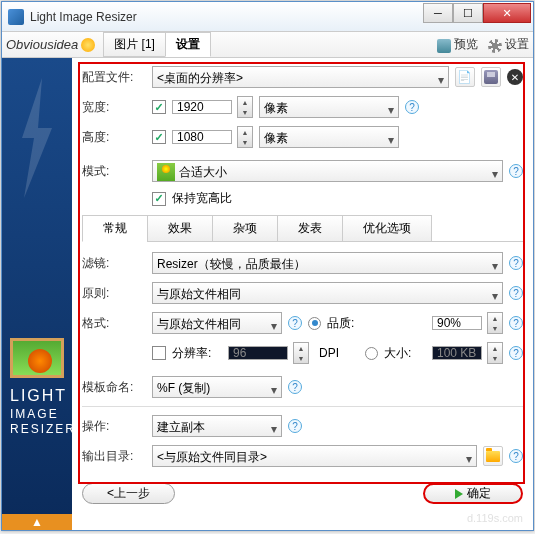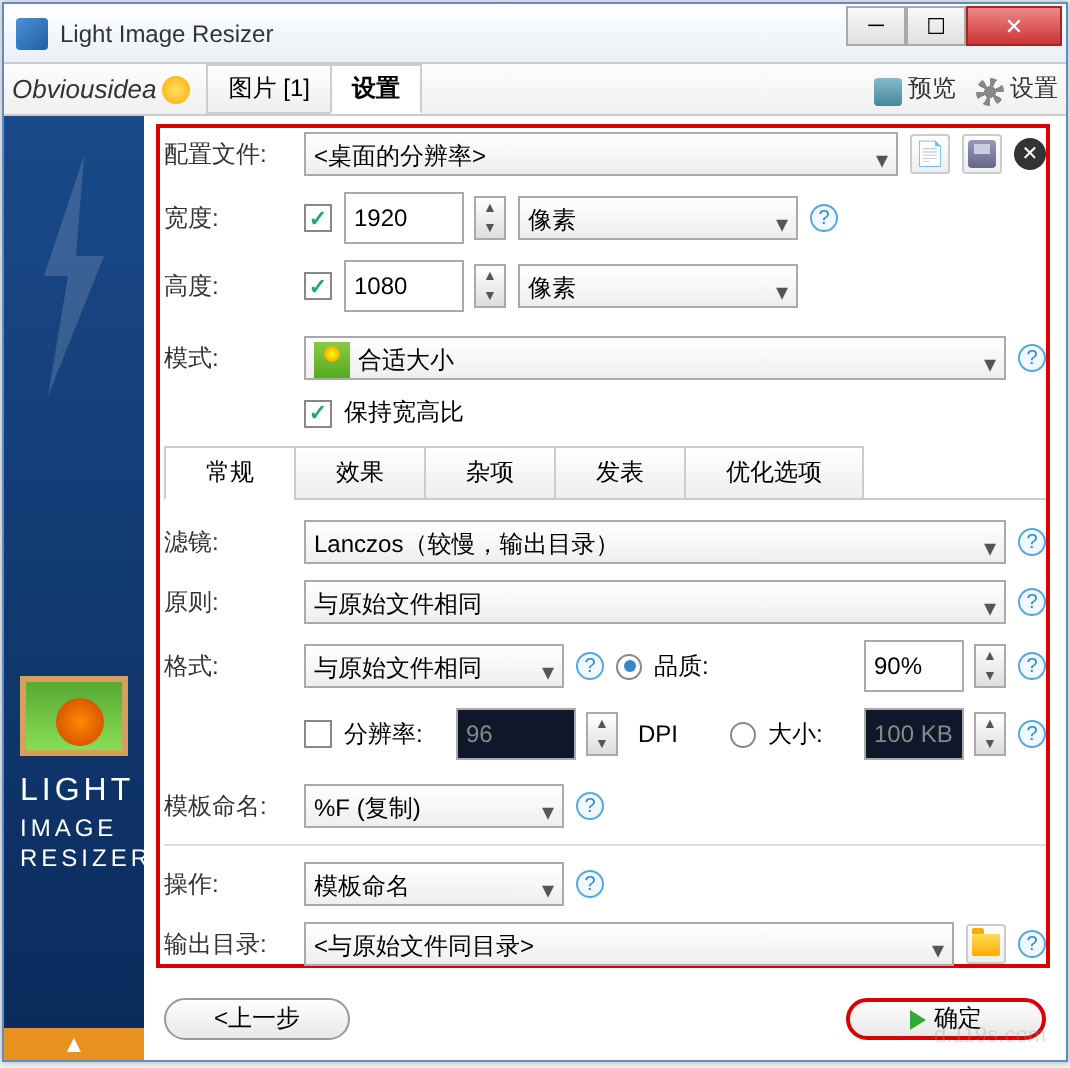--- a/index.html
+++ b/index.html
@@ -32,21 +32,21 @@
 .side-text{color:#fff;font-size:13px;letter-spacing:2px;padding:8px;line-height:1.3;font-weight:300}
 .side-text .lt{font-size:16px}
 .side-arrow{margin-top:auto;background:#e89020;height:16px;display:flex;align-items:center;justify-content:center;color:#fff}
 .content{flex:1;padding:8px 10px;background:#fff;position:relative}
 .redbox{position:absolute;top:4px;left:6px;right:8px;bottom:46px;border:2px solid #d00;pointer-events:none}
 .row{display:flex;align-items:center;margin-bottom:8px;gap:6px}
 .lbl{width:64px;color:#333}
 .sel{flex:1;height:22px;border:1px solid #aaa;background:linear-gradient(#fff,#eee);padding:0 4px;display:flex;align-items:flex-end;cursor:pointer;position:relative}
 .sel::after{content:"▾";position:absolute;right:4px;color:#555}
 .sel.sm{flex:0 0 140px}
-.inp{height:26px;border:1px solid #aaa;padding:0 4px;background:#fff}
+.inp{height:14px;border:1px solid #aaa;padding:0 4px;background:#fff}
 .inp.num{width:60px}
 .inp[disabled]{background:#0f172a;color:#888}
 .spin{width:16px;height:22px;border:1px solid #aaa;background:linear-gradient(#fff,#ddd);display:flex;flex-direction:column;margin-left:-1px}
 .spin span{flex:1;display:flex;align-items:center;justify-content:center;font-size:7px;color:#555;cursor:pointer}
 .chk{width:14px;height:14px;border:1px solid #888;background:#fff;display:inline-flex;align-items:center;justify-content:center;cursor:pointer}
 .chk.on::after{content:"✓";color:#2a6;font-size:11px;font-weight:bold}
 .help{width:14px;height:14px;border:1px solid #5ad;border-radius:50%;color:#38c;display:inline-flex;align-items:center;justify-content:center;font-size:10px;cursor:pointer;background:#eff8ff}
 .iconbtn{width:20px;height:20px;border:1px solid #ccc;background:linear-gradient(#fff,#eee);display:inline-flex;align-items:center;justify-content:center;cursor:pointer;border-radius:2px}
 .subtabs{display:flex;border-bottom:1px solid #ccc;margin:6px 0 10px}
 .subtab{padding:4px 20px;border:1px solid #ccc;background:linear-gradient(#fff,#eee);margin-right:-1px;margin-bottom:-1px;cursor:pointer}
@@ -178,21 +178,21 @@
         <div class="subtab active">常规</div>
         <div class="subtab">效果</div>
         <div class="subtab">杂项</div>
         <div class="subtab">发表</div>
         <div class="subtab">优化选项</div>
       </div>
 
       <div class="row">
         <span class="lbl">滤镜:</span>
         <div class="sel">
-            <span>Lanczos（较慢，输出目录）</span>
+            <span>Resizer（较慢，品质最佳）</span>
           </div>
         <span class="help">?</span>
       </div>
 
       <div class="row">
         <span class="lbl">原则:</span>
         <div class="sel">
             <span>与原始文件相同</span>
           </div>
         <span class="help">?</span>
@@ -240,21 +240,21 @@
             <span>%F (复制)</span>
           </div>
         <span class="help">?</span>
       </div>
 
       <div style="border-top:1px solid #ddd;margin:8px 0"></div>
 
       <div class="row">
         <span class="lbl">操作:</span>
         <div class="sel sm" style="flex:0 0 130px">
-            <span>模板命名</span>
+            <span>建立副本</span>
           </div>
         <span class="help">?</span>
       </div>
 
       <div class="row">
         <span class="lbl">输出目录:</span>
         <div class="sel">
             <span>&lt;与原始文件同目录&gt;</span>
           </div>
         <span class="iconbtn">

